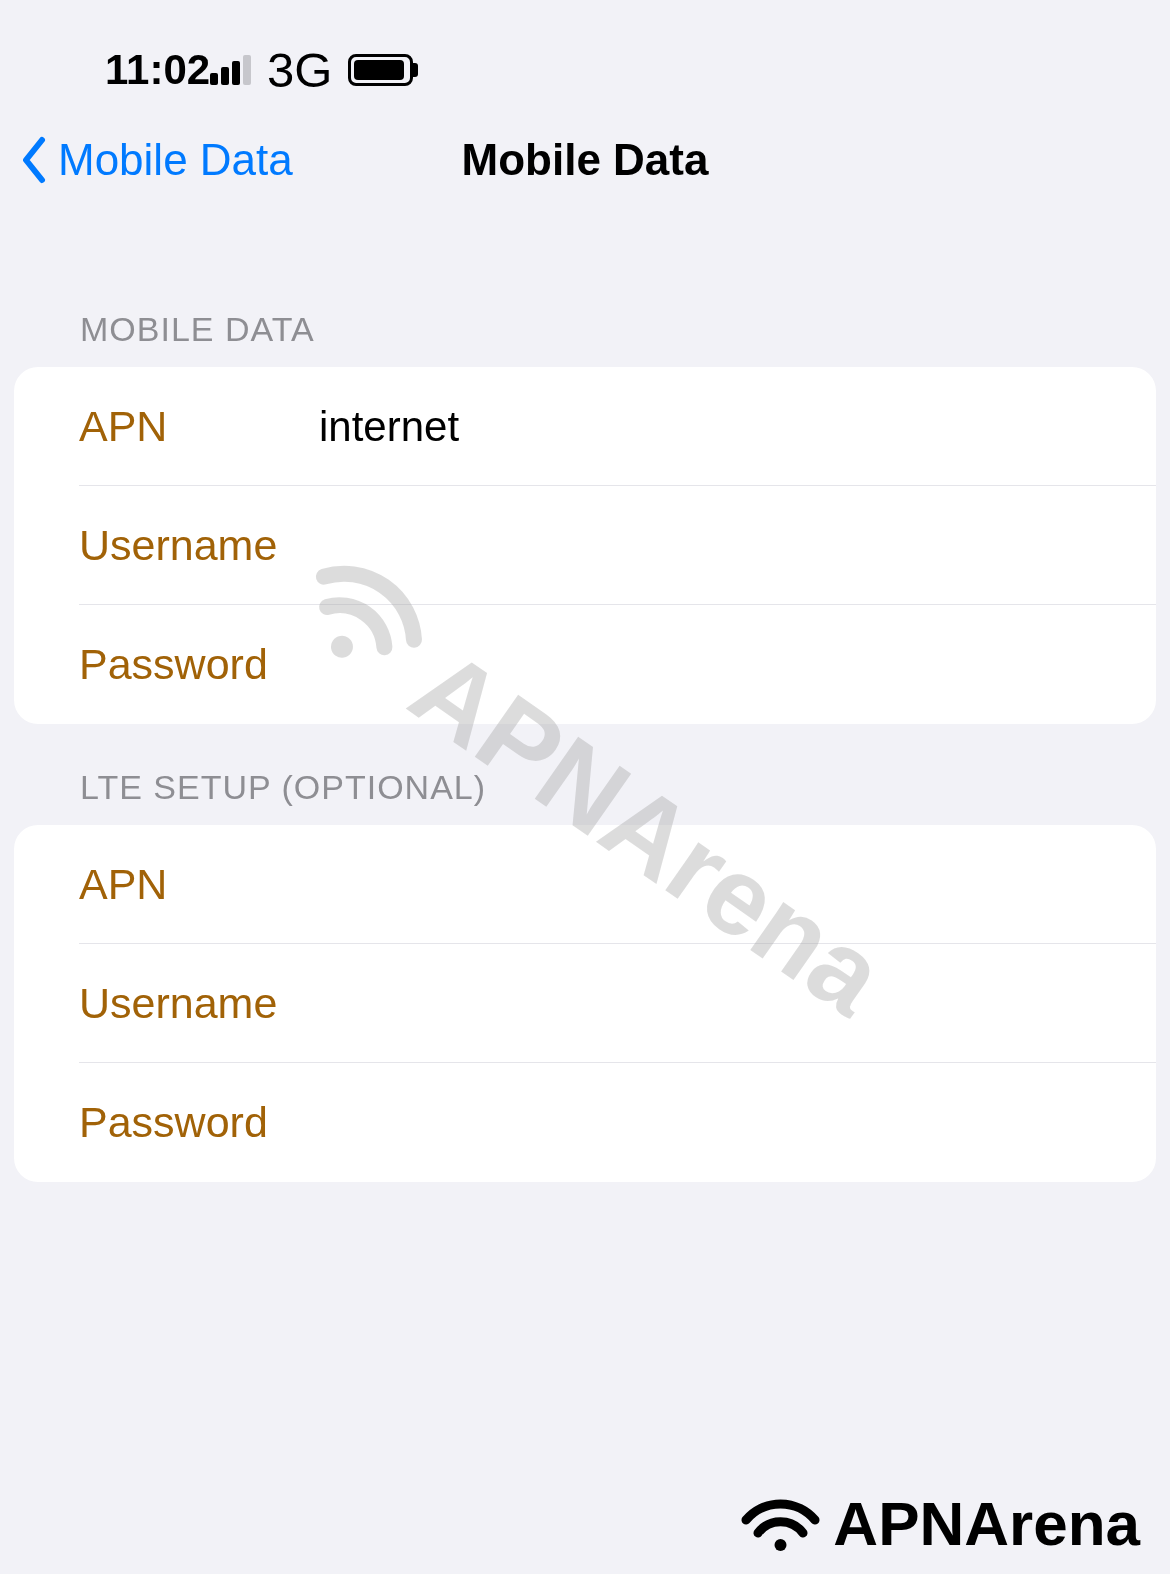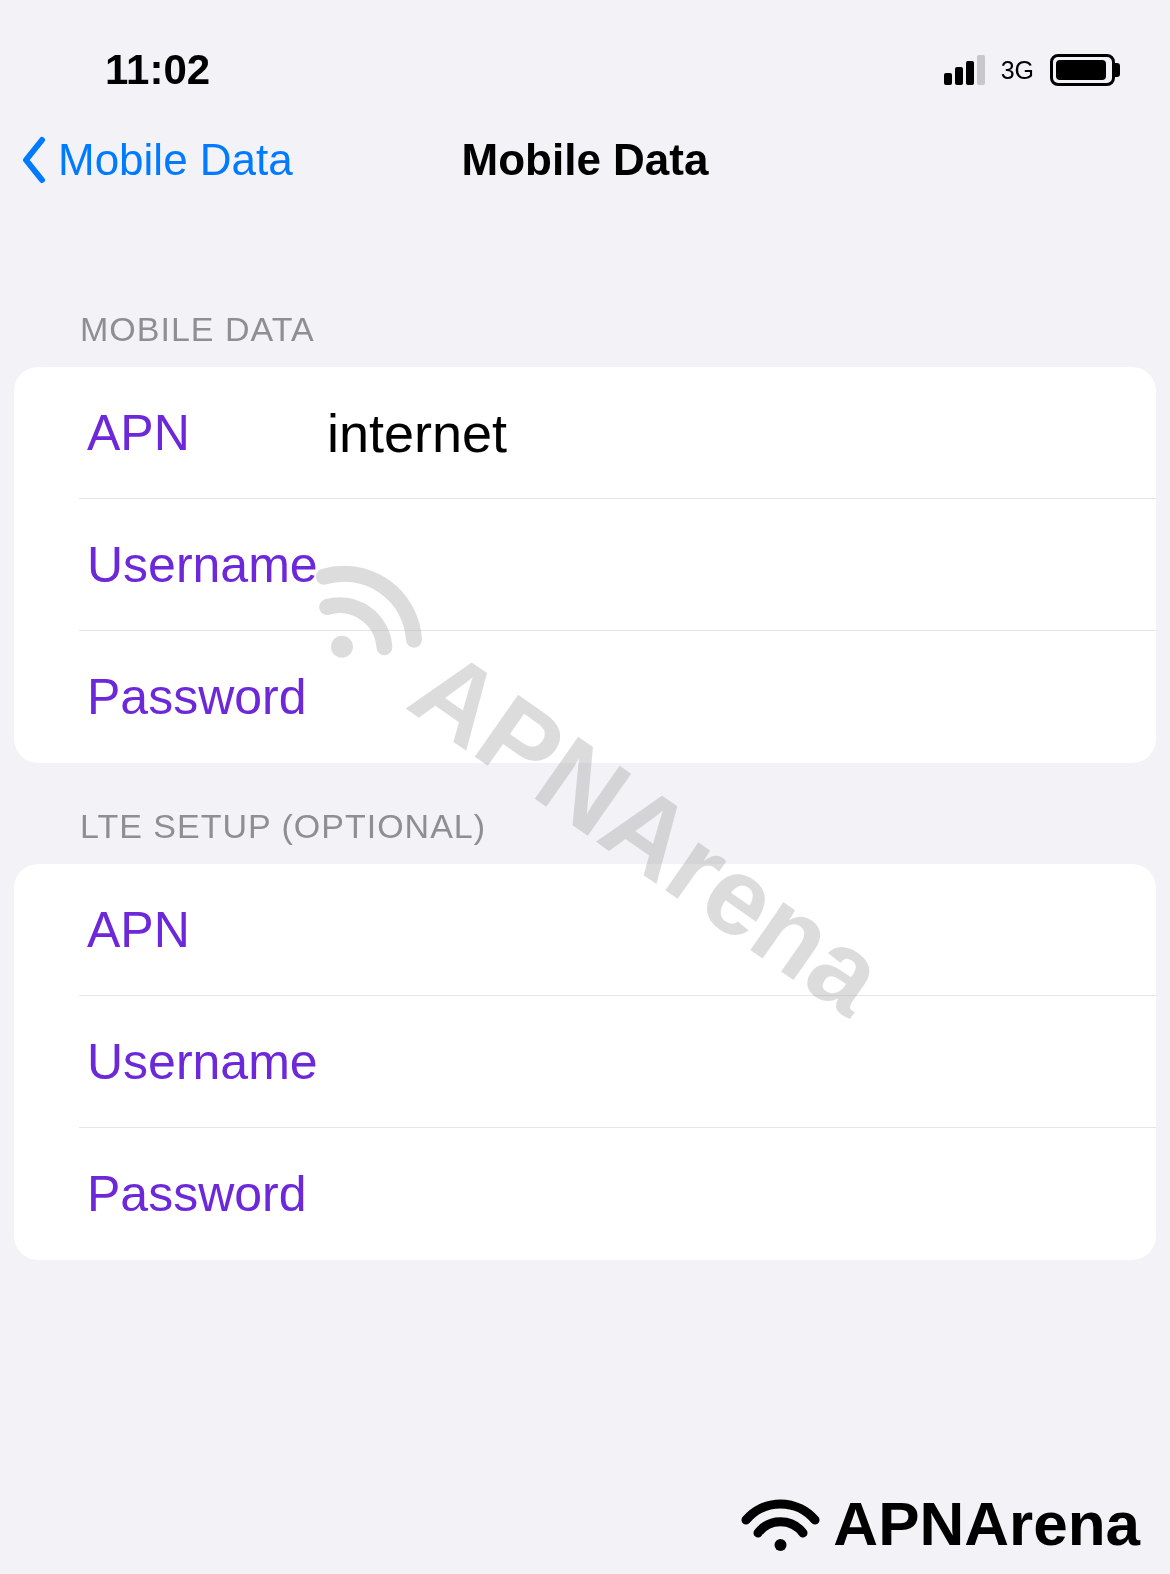--- a/index.html
+++ b/index.html
@@ -13,21 +13,21 @@
       width: 1170px;
       height: 1574px;
       background-color: #f2f2f7;
       position: relative;
       overflow: hidden;
     }
     
     
     .status-bar {
       display: flex;
-      justify-content: space-between;
+      justify-content: flex-start;
       align-items: center;
       padding: 35px 55px 0 105px;
       height: 105px;
     }
     
     .status-time {
       font-size: 42px;
       font-weight: 600;
       color: #000;
     }
@@ -50,21 +50,21 @@
       background-color: #000;
       border-radius: 2px;
     }
     
     .signal-bar.b1 { height: 12px; }
     .signal-bar.b2 { height: 18px; }
     .signal-bar.b3 { height: 24px; }
     .signal-bar.b4 { height: 30px; background-color: #c7c7cc; }
     
     .network-type {
-      font-size: 25px;
+      font-size: 49px;
       font-weight: 400;
       color: #000;
       margin-left: 4px;
     }
     
     .battery-icon {
       width: 65px;
       height: 32px;
       border: 3px solid #000;
       border-radius: 8px;
@@ -162,29 +162,28 @@
       content: '';
       position: absolute;
       bottom: 0;
       left: 65px;
       right: 0;
       height: 1px;
       background-color: #e5e5ea;
     }
     
     .row-label {
-      font-size: 50px;
-      color: #6d28d9;
+      font-size: 43px;
+      color: #a16207;
       width: 240px;
       flex-shrink: 0;
-      margin-left: 8px;
     }
     
     .row-input {
-      font-size: 54px;
+      font-size: 42px;
       color: #000;
       border: none;
       outline: none;
       background: transparent;
       flex: 1;
       padding-right: 30px;
     }
     
     .row-input::placeholder {
       color: #c7c7cc;

